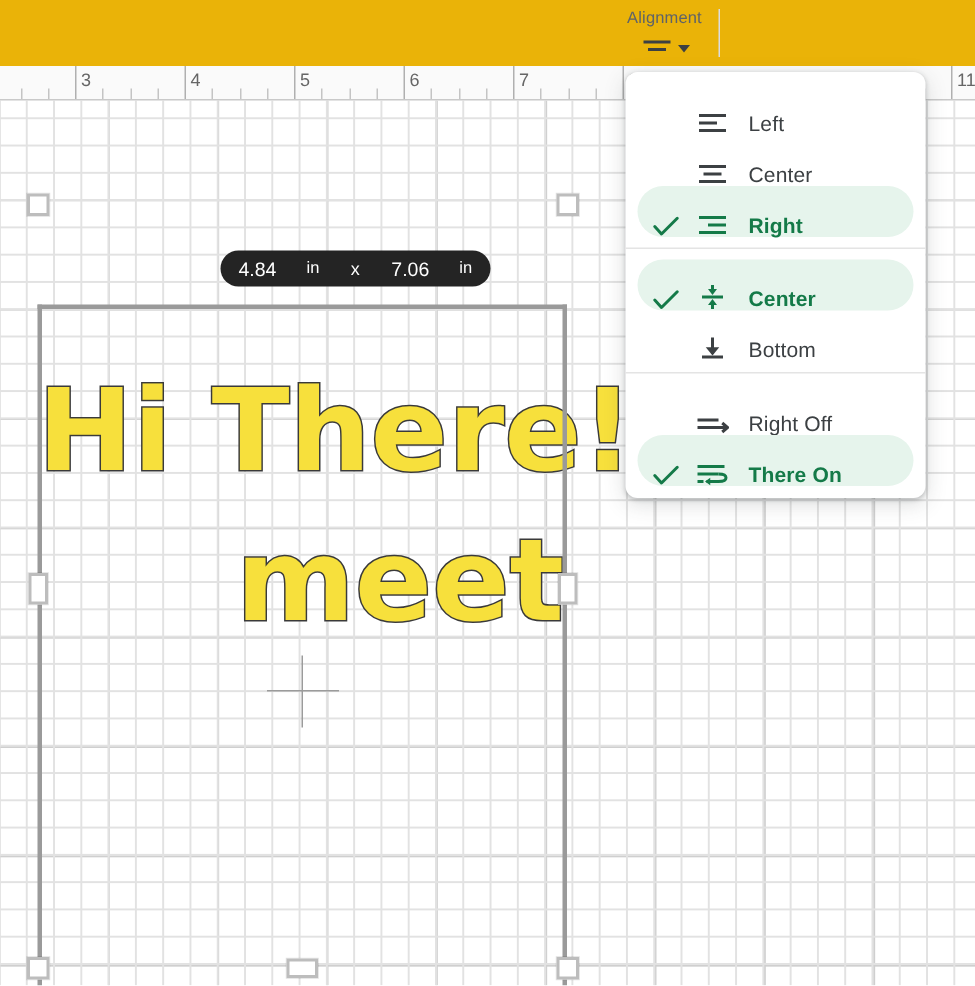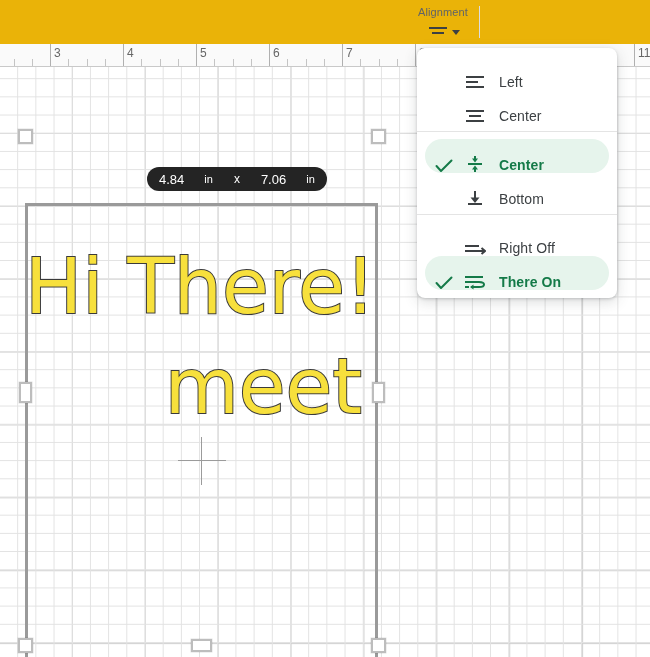--- a/index.html
+++ b/index.html
@@ -72,23 +72,23 @@
   }
 
   
   .text-obj {
     position: absolute; left: 25px; top: 136px;
     width: 353px; height: 509px;
     z-index: 8;
   }
   .text-body {
     position: absolute; left: 0; top: 34px; width: 353px;
-    text-align: right; padding-right: 16px;
+    text-align: right; padding-right: 2px;
     font-family: "DejaVu Sans", sans-serif;
-    font-weight: normal;
+    font-weight: bold;
     font-size: 76px; line-height: 100px;
     color: #f7e03c;
     -webkit-text-stroke: 2px #3a3a3a;
     paint-order: stroke fill;
     white-space: nowrap;
   }
   .text-line { display: block; }
 
   
   .sel-frame {
@@ -278,20 +278,35 @@
         <span class="mi-check"></span>
         <span class="mi-icon">
           <svg width="20" height="16" viewBox="0 0 20 16">
       <rect x="1" y="2" width="18" height="2" fill="#3c4043"></rect>
       <rect x="4" y="7" width="12" height="2" fill="#3c4043"></rect>
       <rect x="1" y="12" width="18" height="2" fill="#3c4043"></rect>
           </svg>
         </span>
         <span class="mi-label">Center</span>
       </div>
+      <div class="menu-item selected">
+        <span class="mi-check">
+          <svg width="18" height="14" viewBox="0 0 18 14">
+      <path d="M1.5 7 L6 12 L16.5 1.5" stroke="#147a48" stroke-width="2" fill="none" stroke-linecap="round" stroke-linejoin="round"></path>
+          </svg>
+        </span>
+        <span class="mi-icon">
+          <svg width="20" height="16" viewBox="0 0 20 16">
+      <rect x="1" y="2" width="18" height="2" fill="#147a48"></rect>
+      <rect x="7" y="7" width="12" height="2" fill="#147a48"></rect>
+      <rect x="1" y="12" width="18" height="2" fill="#147a48"></rect>
+          </svg>
+        </span>
+        <span class="mi-label">Right</span>
+      </div>
       <div class="menu-div"></div>
       <div class="menu-item selected">
         <span class="mi-check">
           <svg width="18" height="14" viewBox="0 0 18 14">
       <path d="M1.5 7 L6 12 L16.5 1.5" stroke="#147a48" stroke-width="2" fill="none" stroke-linecap="round" stroke-linejoin="round"></path>
           </svg>
         </span>
         <span class="mi-icon">
           <svg width="20" height="18" viewBox="0 0 20 18">
       <rect x="3" y="8" width="14" height="2" fill="#147a48"></rect>

